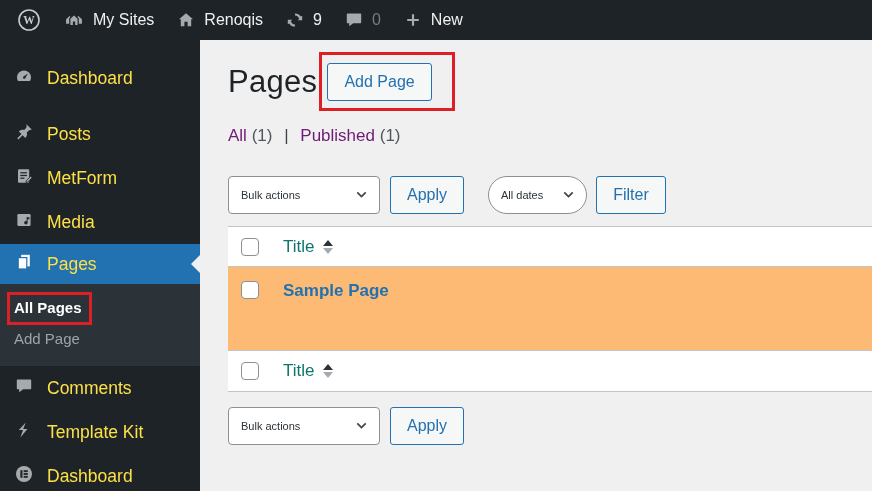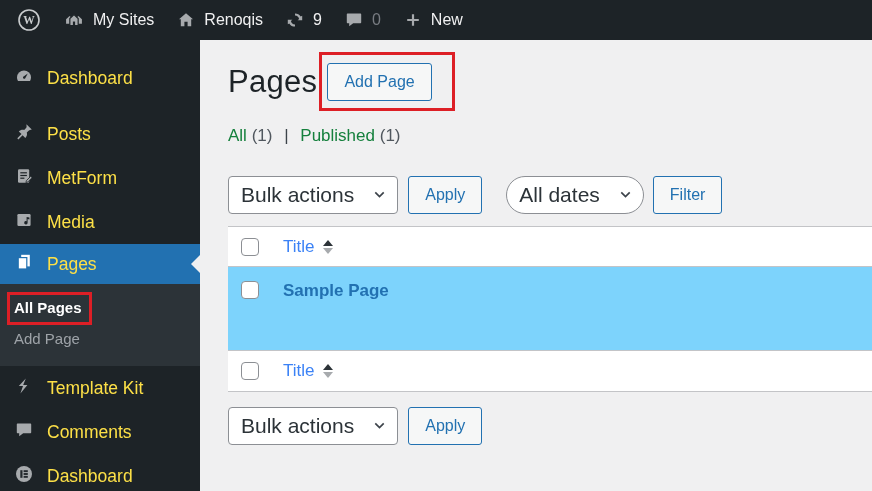--- a/index.html
+++ b/index.html
@@ -42,43 +42,43 @@
   .title-row { display:flex; align-items:center; height:44px; }
   h1.page-title { font-size:31px; font-weight:400; color:#1d2327; letter-spacing:.3px; }
   .add-page-wrap { position:relative; margin-left:10px; }
   .btn { height:38px; background:#f6f7f7; border:1px solid #2271b1; border-radius:3px;
          color:#2271b1; font-size:16px; padding:0 16px; cursor:pointer;
          font-family:"Liberation Sans", sans-serif; }
   .add-page-wrap::after { content:''; position:absolute; left:-8px; top:-11px; right:-23px; bottom:-10px;
       border:3px solid #dd1f26; pointer-events:none; }
 
   .subsubsub { margin-top:22px; font-size:17px; color:#50575e; }
-  .subsubsub a { color:#15803d; text-decoration:none; cursor:pointer; }
+  .subsubsub a { color:#701a75; text-decoration:none; cursor:pointer; }
   .subsubsub .count { color:#50575e; }
   .subsubsub .sep { color:#3c434a; margin:0 7px; }
 
   .toolbar { margin-top:30px; display:flex; align-items:center; }
   .toolbar.bottom { margin-top:15px; }
   .select { height:38px; background:#fff; border:1px solid #8c8f94; border-radius:4px;
             display:inline-flex; align-items:center; padding:0 10px 0 12px;
-            font-size:21px; color:#2c3338; cursor:pointer; }
+            font-size:11px; color:#2c3338; cursor:pointer; }
   .select .sel-label { margin-right:18px; }
   .select.bulk { min-width:152px; justify-content:space-between; }
   .mr10 { margin-right:10px; } .mr24 { margin-right:24px; } .mr9 { margin-right:9px;border-radius:19px; }
 
   .list-table { margin-top:12px; background:#fff; border-top:1px solid #c3c4c7;
                 border-bottom:1px solid #c3c4c7; }
   .t-head, .t-foot { height:40px; display:flex; align-items:center; background:#fff; }
   .t-head { border-bottom:1px solid #c3c4c7; }
-  .t-row { min-height:84px; background:#7dd3fc; border-bottom:1px solid #c3c4c7;
+  .t-row { min-height:84px; background:#fdba74; border-bottom:1px solid #c3c4c7;
            display:flex; align-items:flex-start; padding-top:14px; }
   .cb { width:18px; height:18px; border:1px solid #8c8f94; border-radius:4px;
         background:#fff; margin-left:13px; flex:none; cursor:pointer; }
   .t-title-cell { margin-left:24px; }
-  .col-link { color:#3b82f6; font-size:17px; text-decoration:none; display:inline-flex;
+  .col-link { color:#0f766e; font-size:17px; text-decoration:none; display:inline-flex;
               align-items:center; gap:8px; cursor:pointer; }
   .sort { display:inline-flex; flex-direction:column; gap:2px; }
   .tri-up { width:0; height:0; border-left:5px solid transparent; border-right:5px solid transparent;
             border-bottom:6px solid #2c3338; }
   .tri-down { width:0; height:0; border-left:5px solid transparent; border-right:5px solid transparent;
               border-top:6px solid #a7aaad; }
   .row-link { color:#2271b1; font-size:17px; font-weight:700; text-decoration:none; cursor:pointer; }
 </style>
 </head>
 <body>
@@ -203,33 +203,33 @@
           <span class="lbl">All Pages</span>
         </div>
         <div class="submenu-item">
           <span class="lbl">Add Page</span>
         </div>
       </div>
 
       <div class="menu-item">
         <span>
           <svg viewBox="0 0 20 20">
+            <path fill="#a7aaad" d="M3.8 3.6h12.4c.6 0 1 .4 1 1v7.6c0 .6-.4 1-1 1H9.2l-4 3v-3H3.8c-.6 0-1-.4-1-1V4.6c0-.6.4-1 1-1z"></path>
+          </svg>
+        </span>
+        <span>Comments</span>
+      </div>
+
+      <div class="menu-item">
+        <span>
+          <svg viewBox="0 0 20 20">
             <path fill="#a7aaad" d="M11.8 2.4 4.8 10h4.2l-2.6 7.6 7-8.6h-4.2z"></path>
           </svg>
         </span>
         <span>Template Kit</span>
-      </div>
-
-      <div class="menu-item">
-        <span>
-          <svg viewBox="0 0 20 20">
-            <path fill="#a7aaad" d="M3.8 3.6h12.4c.6 0 1 .4 1 1v7.6c0 .6-.4 1-1 1H9.2l-4 3v-3H3.8c-.6 0-1-.4-1-1V4.6c0-.6.4-1 1-1z"></path>
-          </svg>
-        </span>
-        <span>Comments</span>
       </div>
 
       <div class="menu-item">
         <span>
           <svg viewBox="0 0 20 20">
             <circle cx="10" cy="10" r="8" fill="#a7aaad"></circle>
             <g fill="#23282d">
               <rect x="6.3" y="6.2" width="2.2" height="7.6"></rect>
               <rect x="9.6" y="6.2" width="4.2" height="1.9"></rect>
               <rect x="9.6" y="9.05" width="4.2" height="1.9"></rect>

